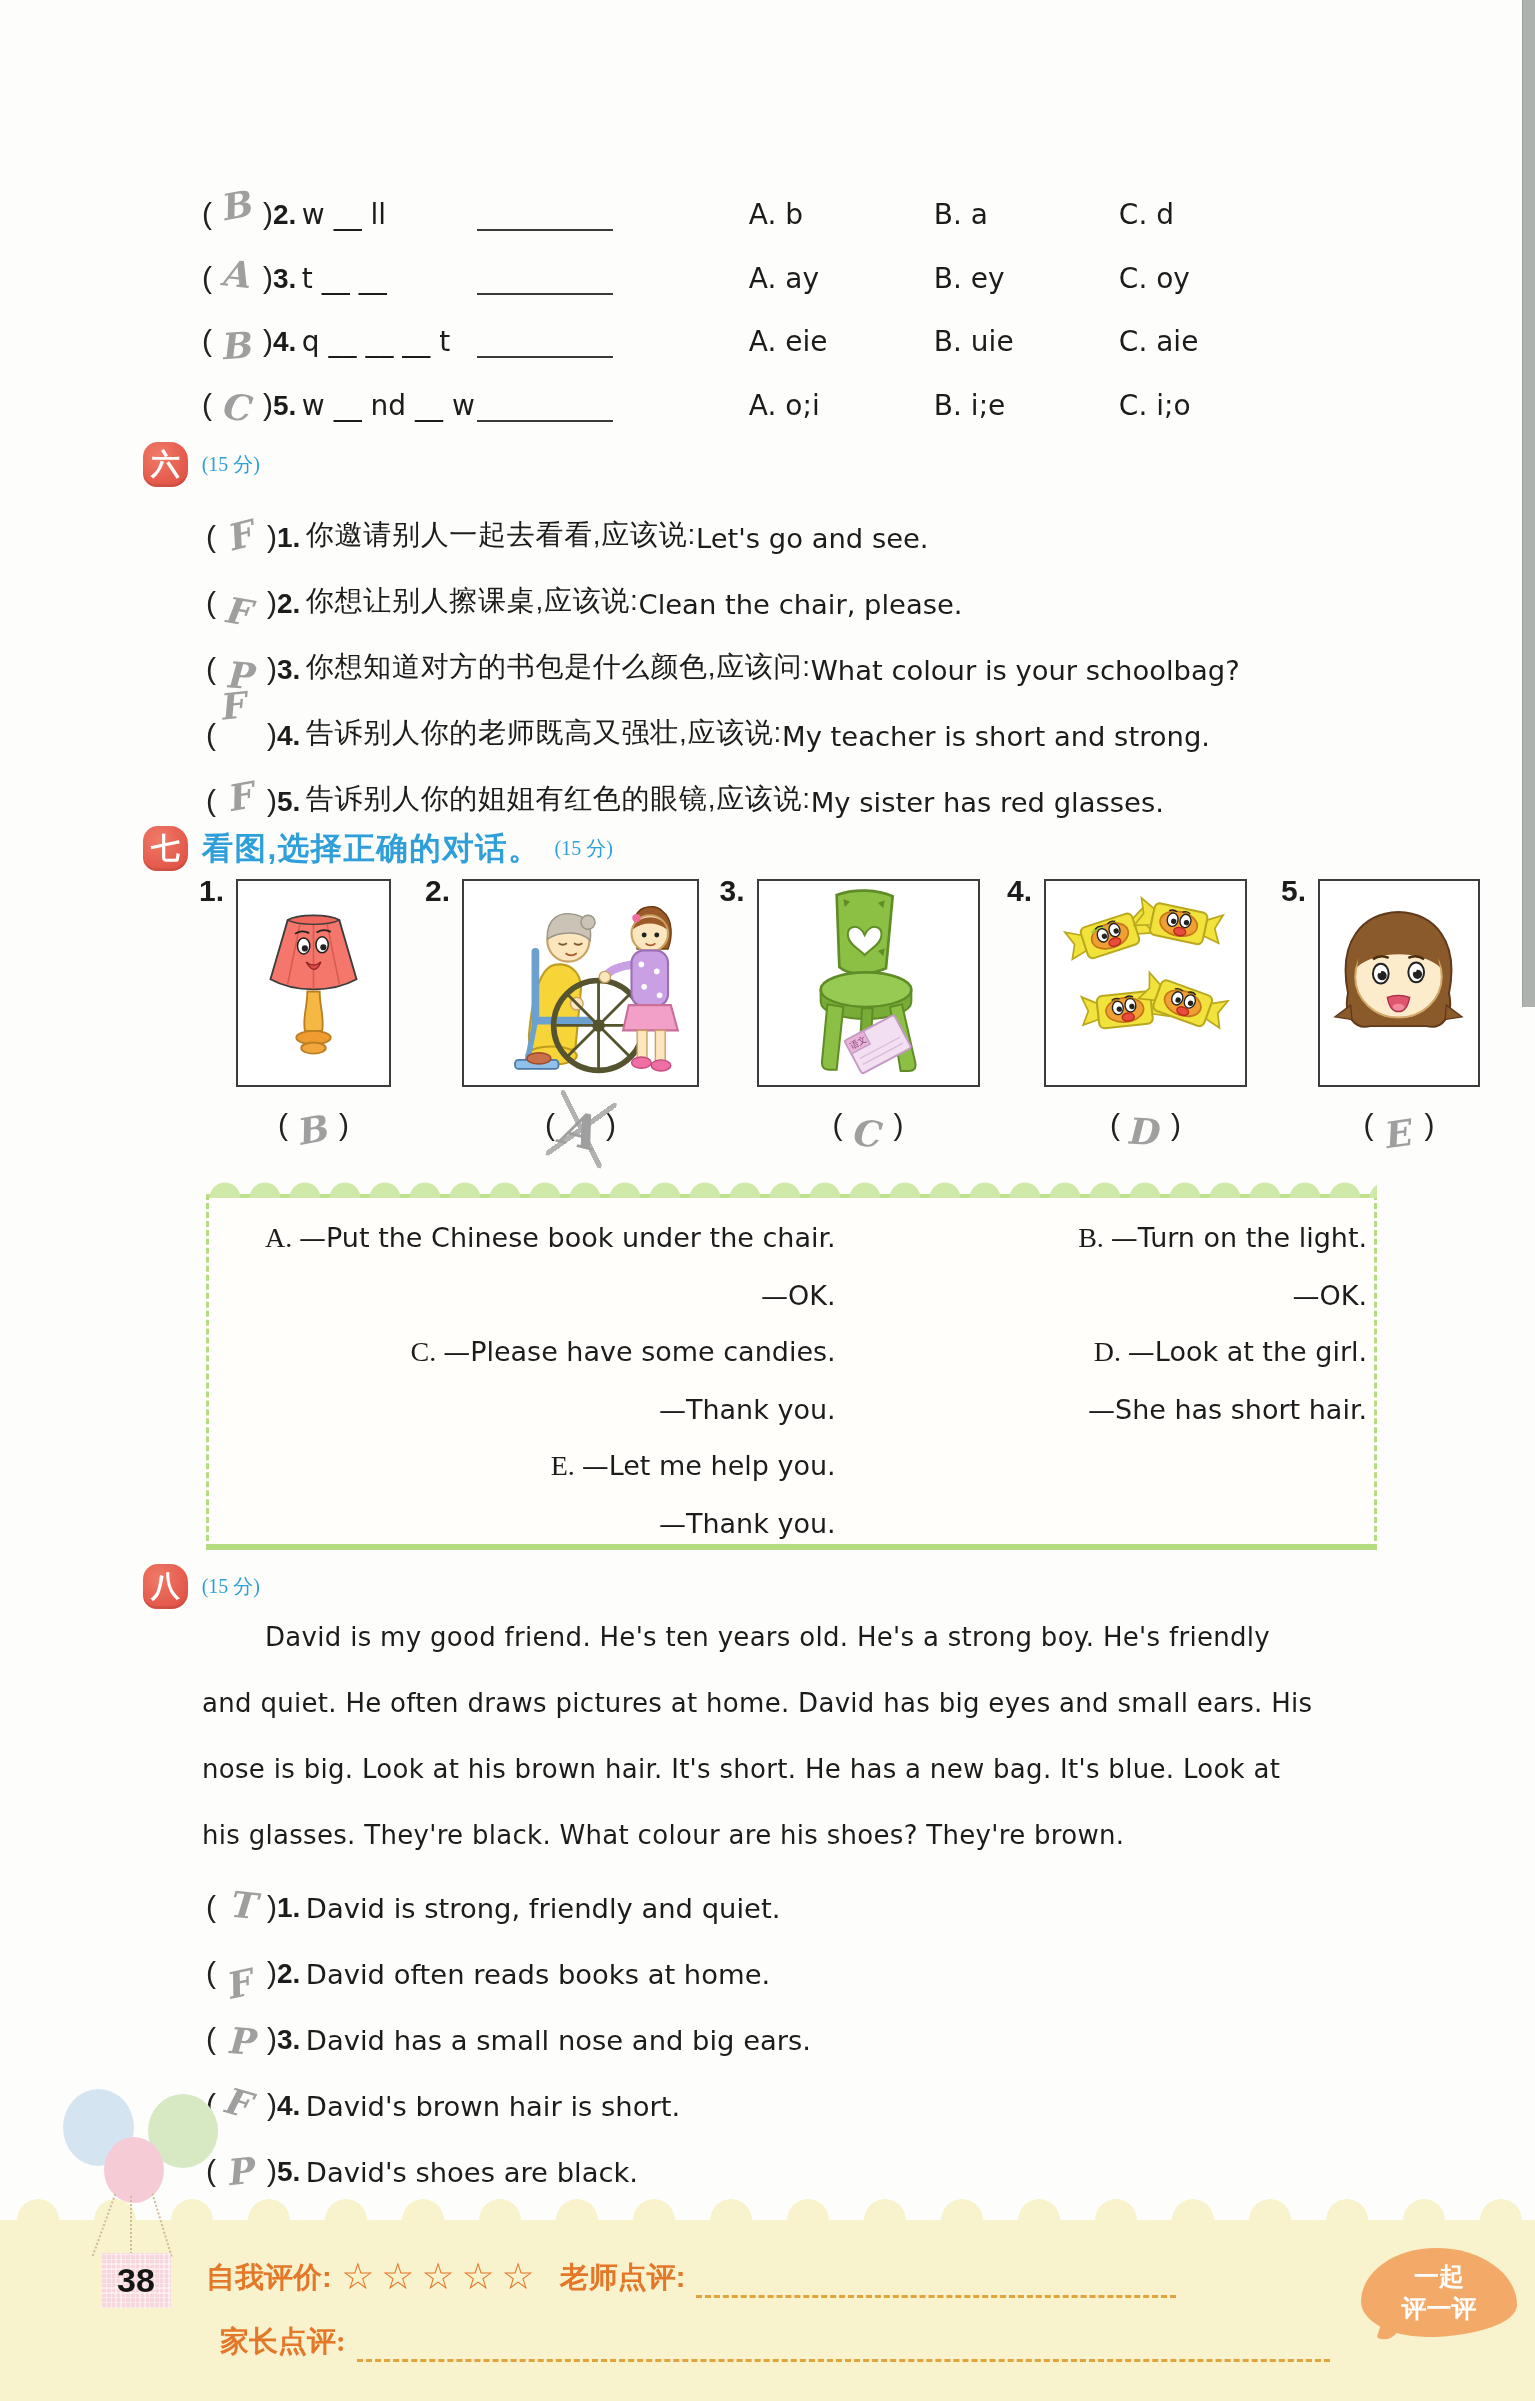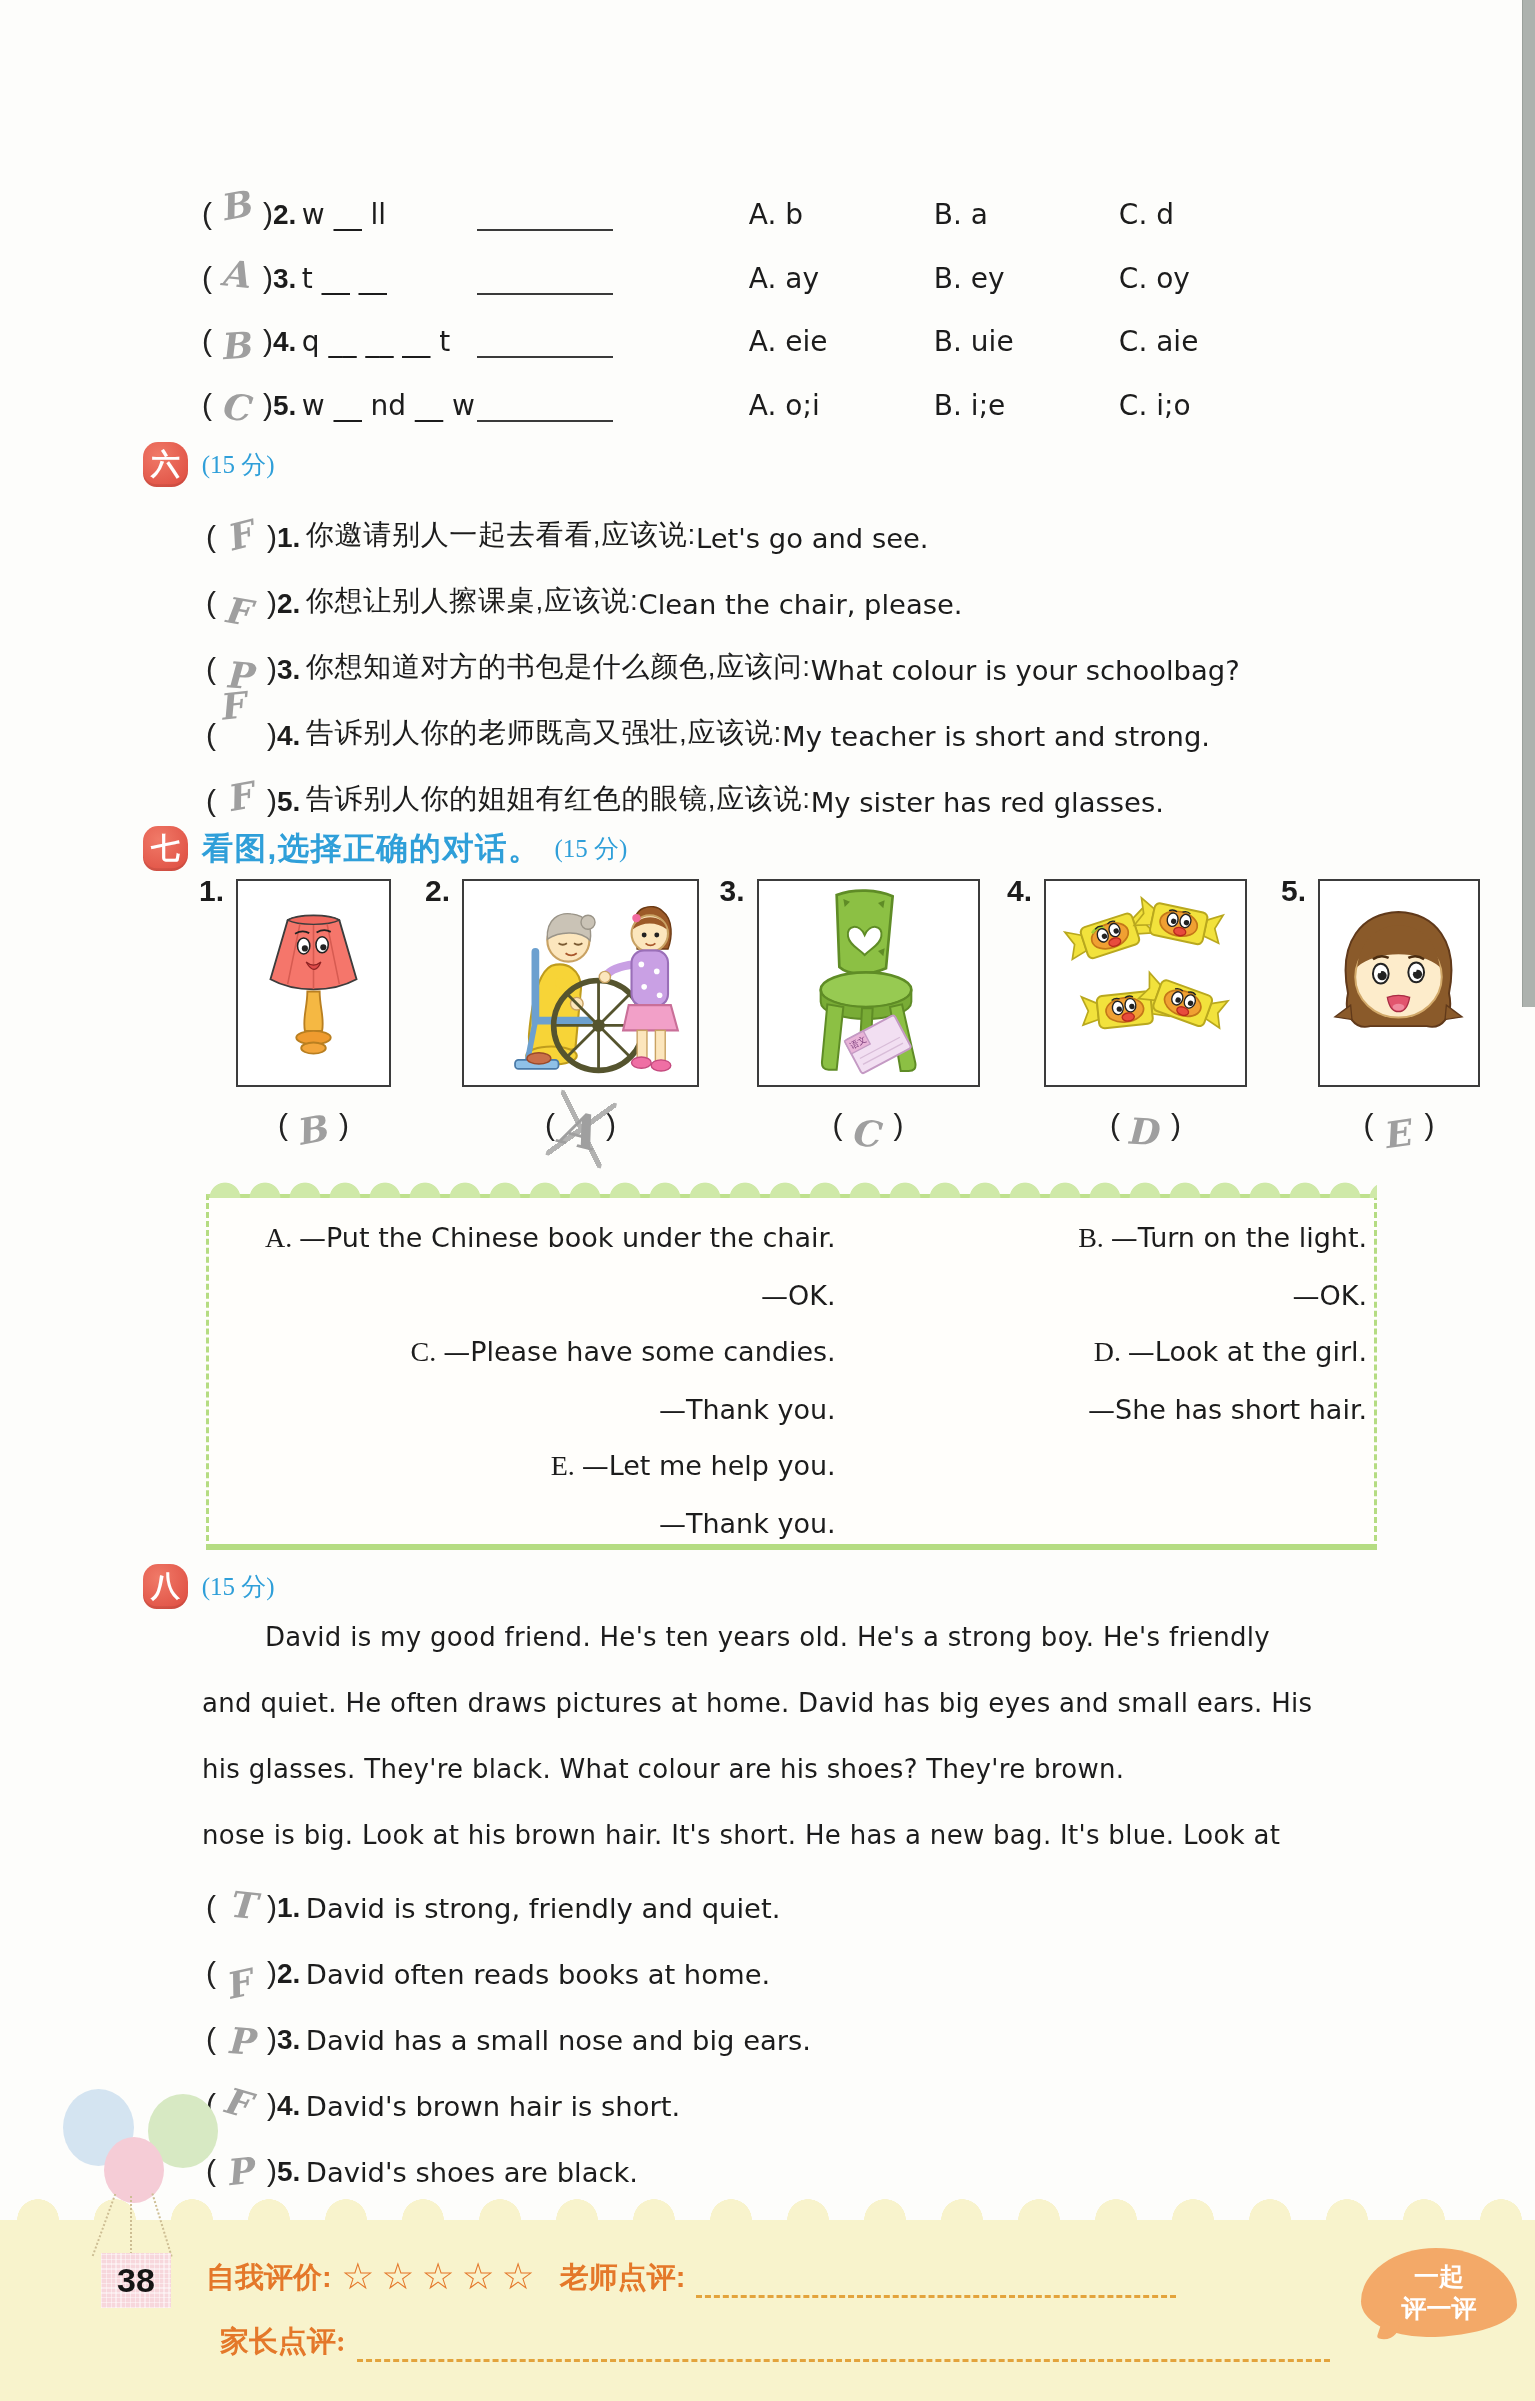--- a/index.html
+++ b/index.html
@@ -23,21 +23,21 @@
   .num{font-weight:bold;margin-right:5.5px;flex:none;}
   .en{font-family:"DejaVu Sans",sans-serif;}
 
   
   .hdr{position:absolute;left:143px;display:flex;align-items:center;gap:13.7px;white-space:nowrap;}
   .badge{width:45px;height:45px;flex:none;border-radius:15px 18px 16.4px 13.7px;
          background:radial-gradient(circle at 35% 30%,#f07a68,#dd4a3e);
          color:#fff;font-size:29px;font-weight:bold;display:flex;align-items:center;justify-content:center;
          box-shadow:inset 0 -2.7px 0 rgba(0,0,0,.08);}
   .hdr-title{font-size:31.5px;font-weight:bold;color:#2f9fd9;letter-spacing:1.4px;}
-  .hdr-score{font-size:25px;color:#2f9fd9;font-family:"Liberation Serif",serif;}
+  .hdr-score{font-size:20px;color:#2f9fd9;font-family:"Liberation Serif",serif;}
 
   
   .fillrows{position:absolute;left:202px;top:186px;display:flex;flex-direction:column;gap:18.5px;font-size:28px;}
   .frow{display:flex;align-items:flex-end;height:45px;white-space:nowrap;}
   .frow .word{width:175px;font-family:"DejaVu Sans",sans-serif;flex:none;}
   .frow .blank{width:136px;border-bottom:2.1px solid #3a3a3a;height:34px;margin-right:136px;flex:none;}
   .frow .opt{width:185px;font-family:"DejaVu Sans",sans-serif;flex:none;}
 
   
   .items{position:absolute;display:flex;flex-direction:column;gap:21px;}
@@ -423,22 +423,22 @@
   </div>
 
   <div class="hdr" style="top:1564px;">
     <span class="badge">八</span>
     <span class="hdr-score">(15 分)</span>
   </div>
 
   <div class="passage">
     <div class="pl first">David is my good friend. He's ten years old. He's a strong boy. He's friendly</div>
     <div class="pl">and quiet. He often draws pictures at home. David has big eyes and small ears. His</div>
+    <div class="pl">nose is big. Look at his brown hair. It's short. He has a new bag. It's blue. Look at</div>
     <div class="pl">his glasses. They're black. What colour are his shoes? They're brown.</div>
-    <div class="pl">nose is big. Look at his brown hair. It's short. He has a new bag. It's blue. Look at</div>
   </div>
 
   <div class="items" style="left:206px;top:1879px;">
     <div class="item">
       <span class="paren">
           <span class="mk" style="transform:translate(-40%,-55%) rotate(6deg)">T</span>
         </span>
       <span class="num">1.</span>
       <span class="en">David is strong, friendly and quiet.</span>
     </div>

